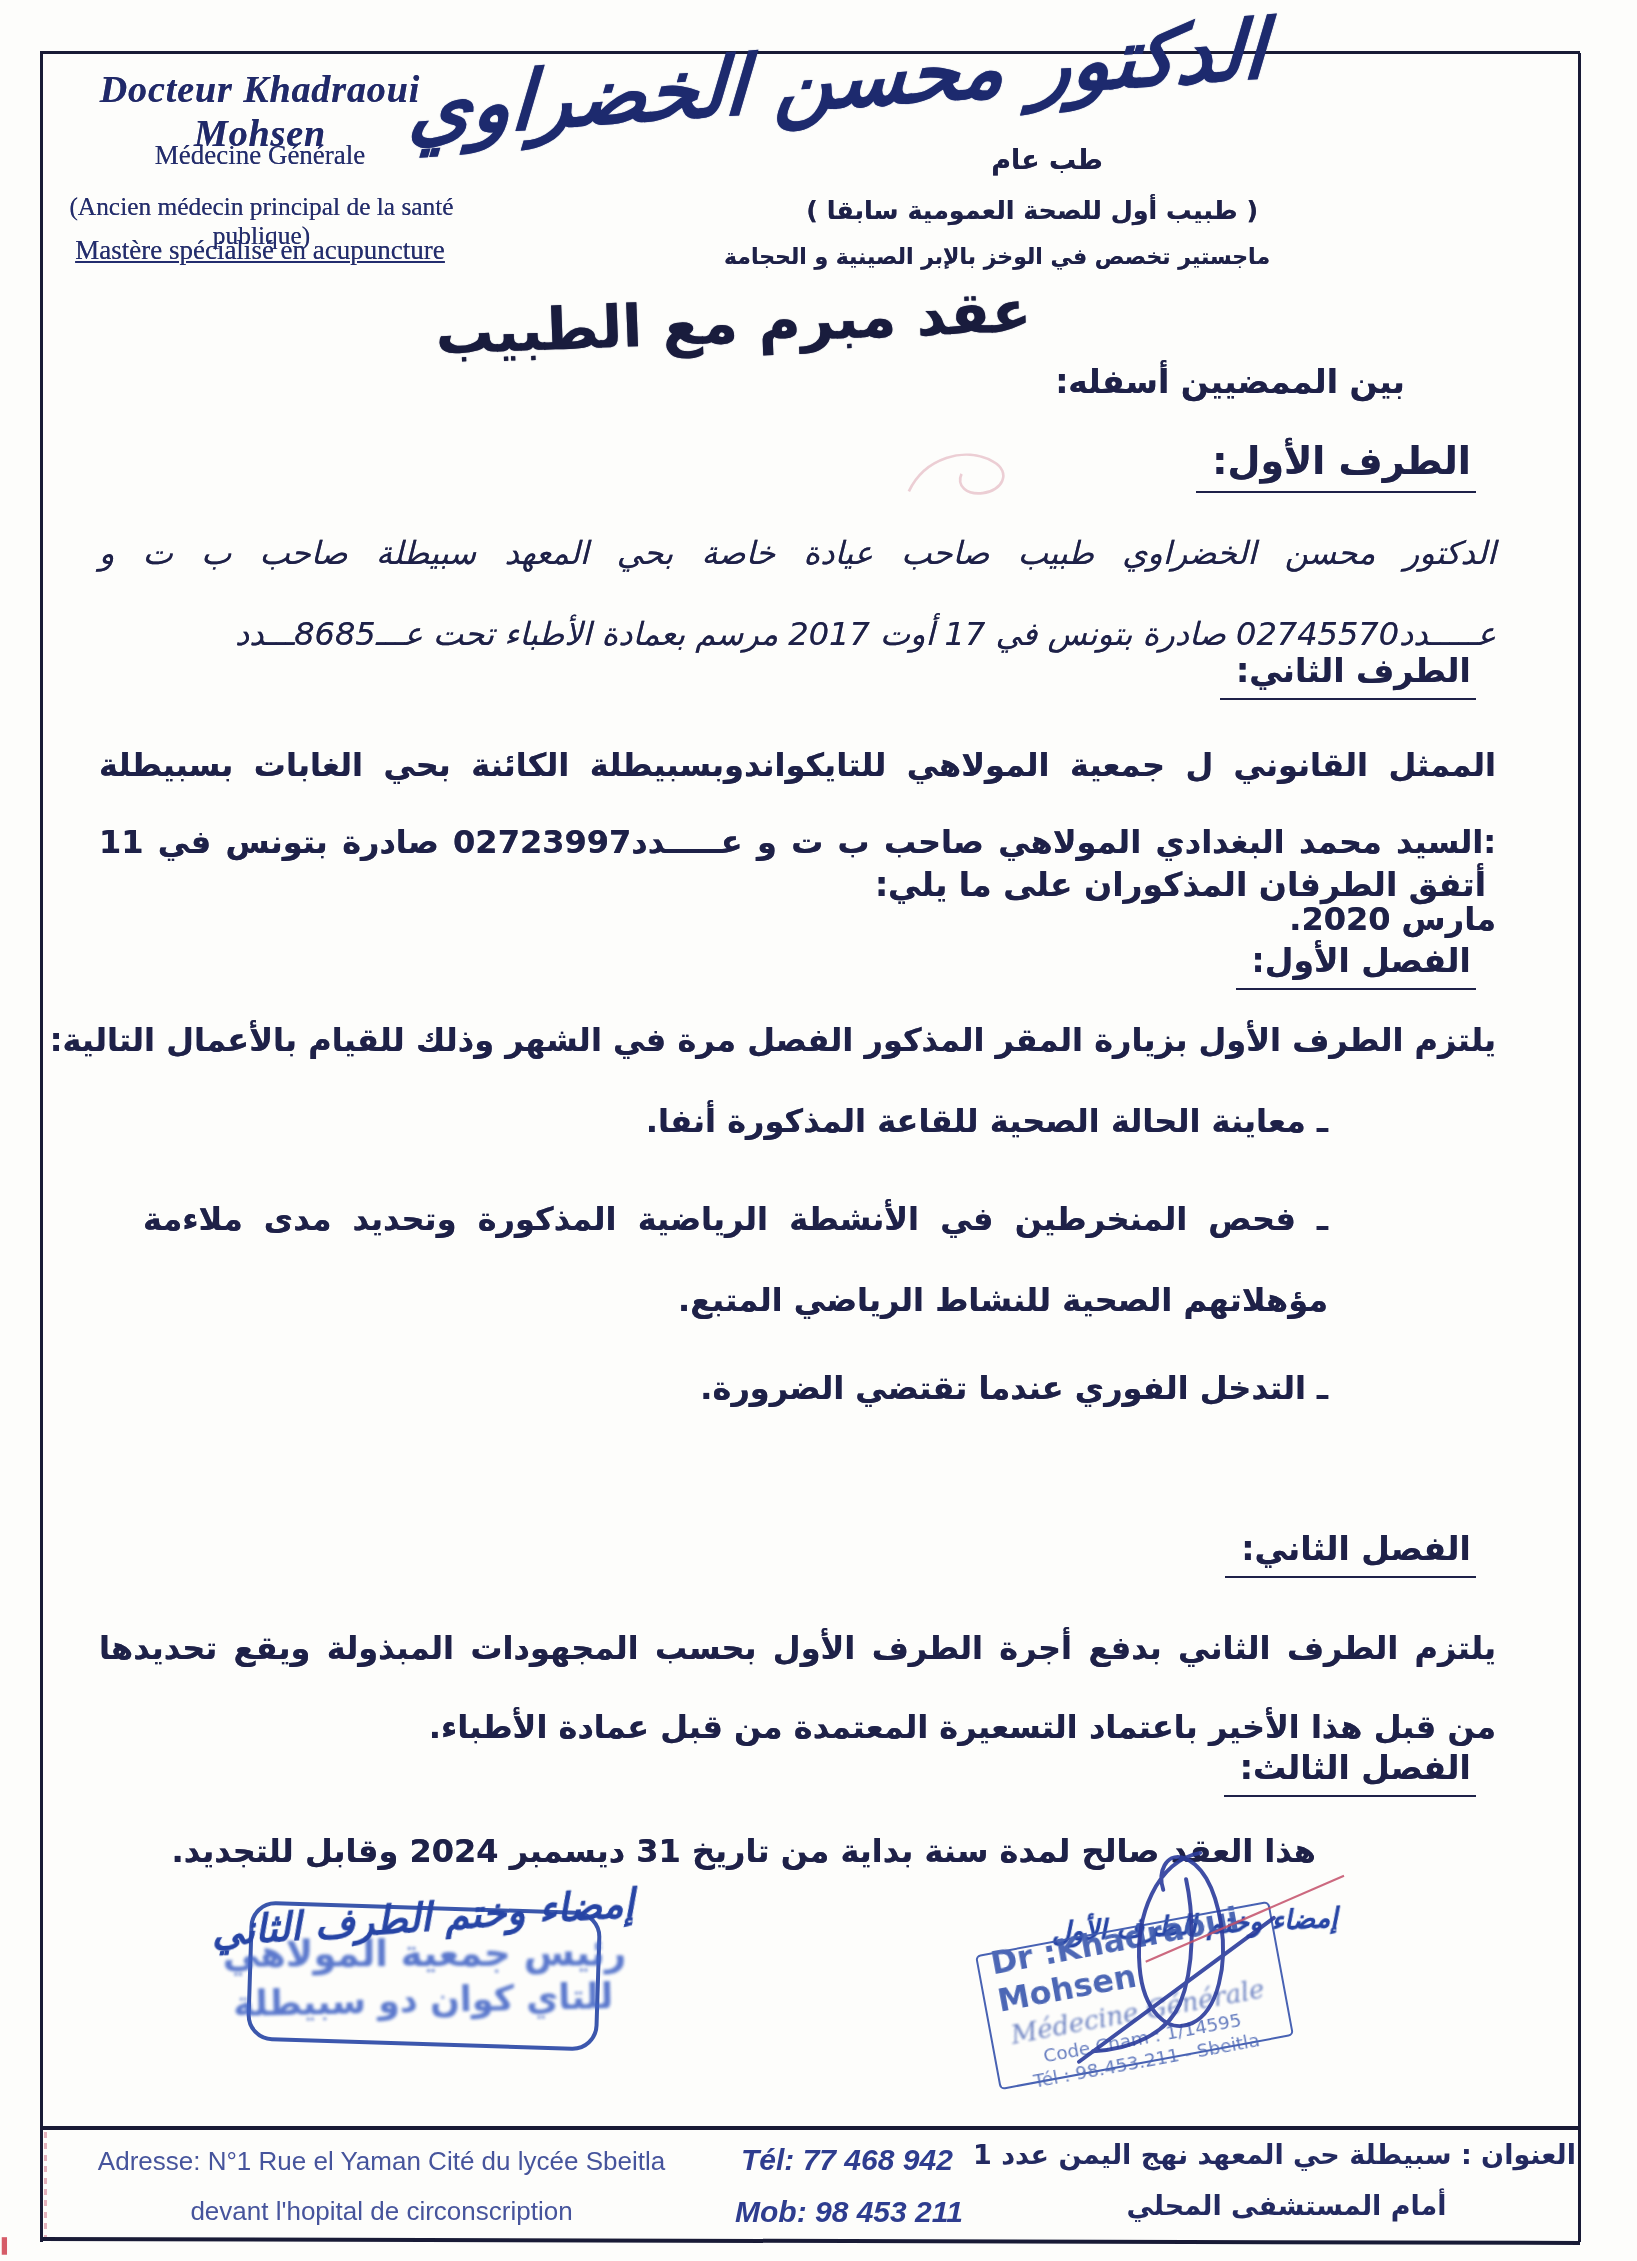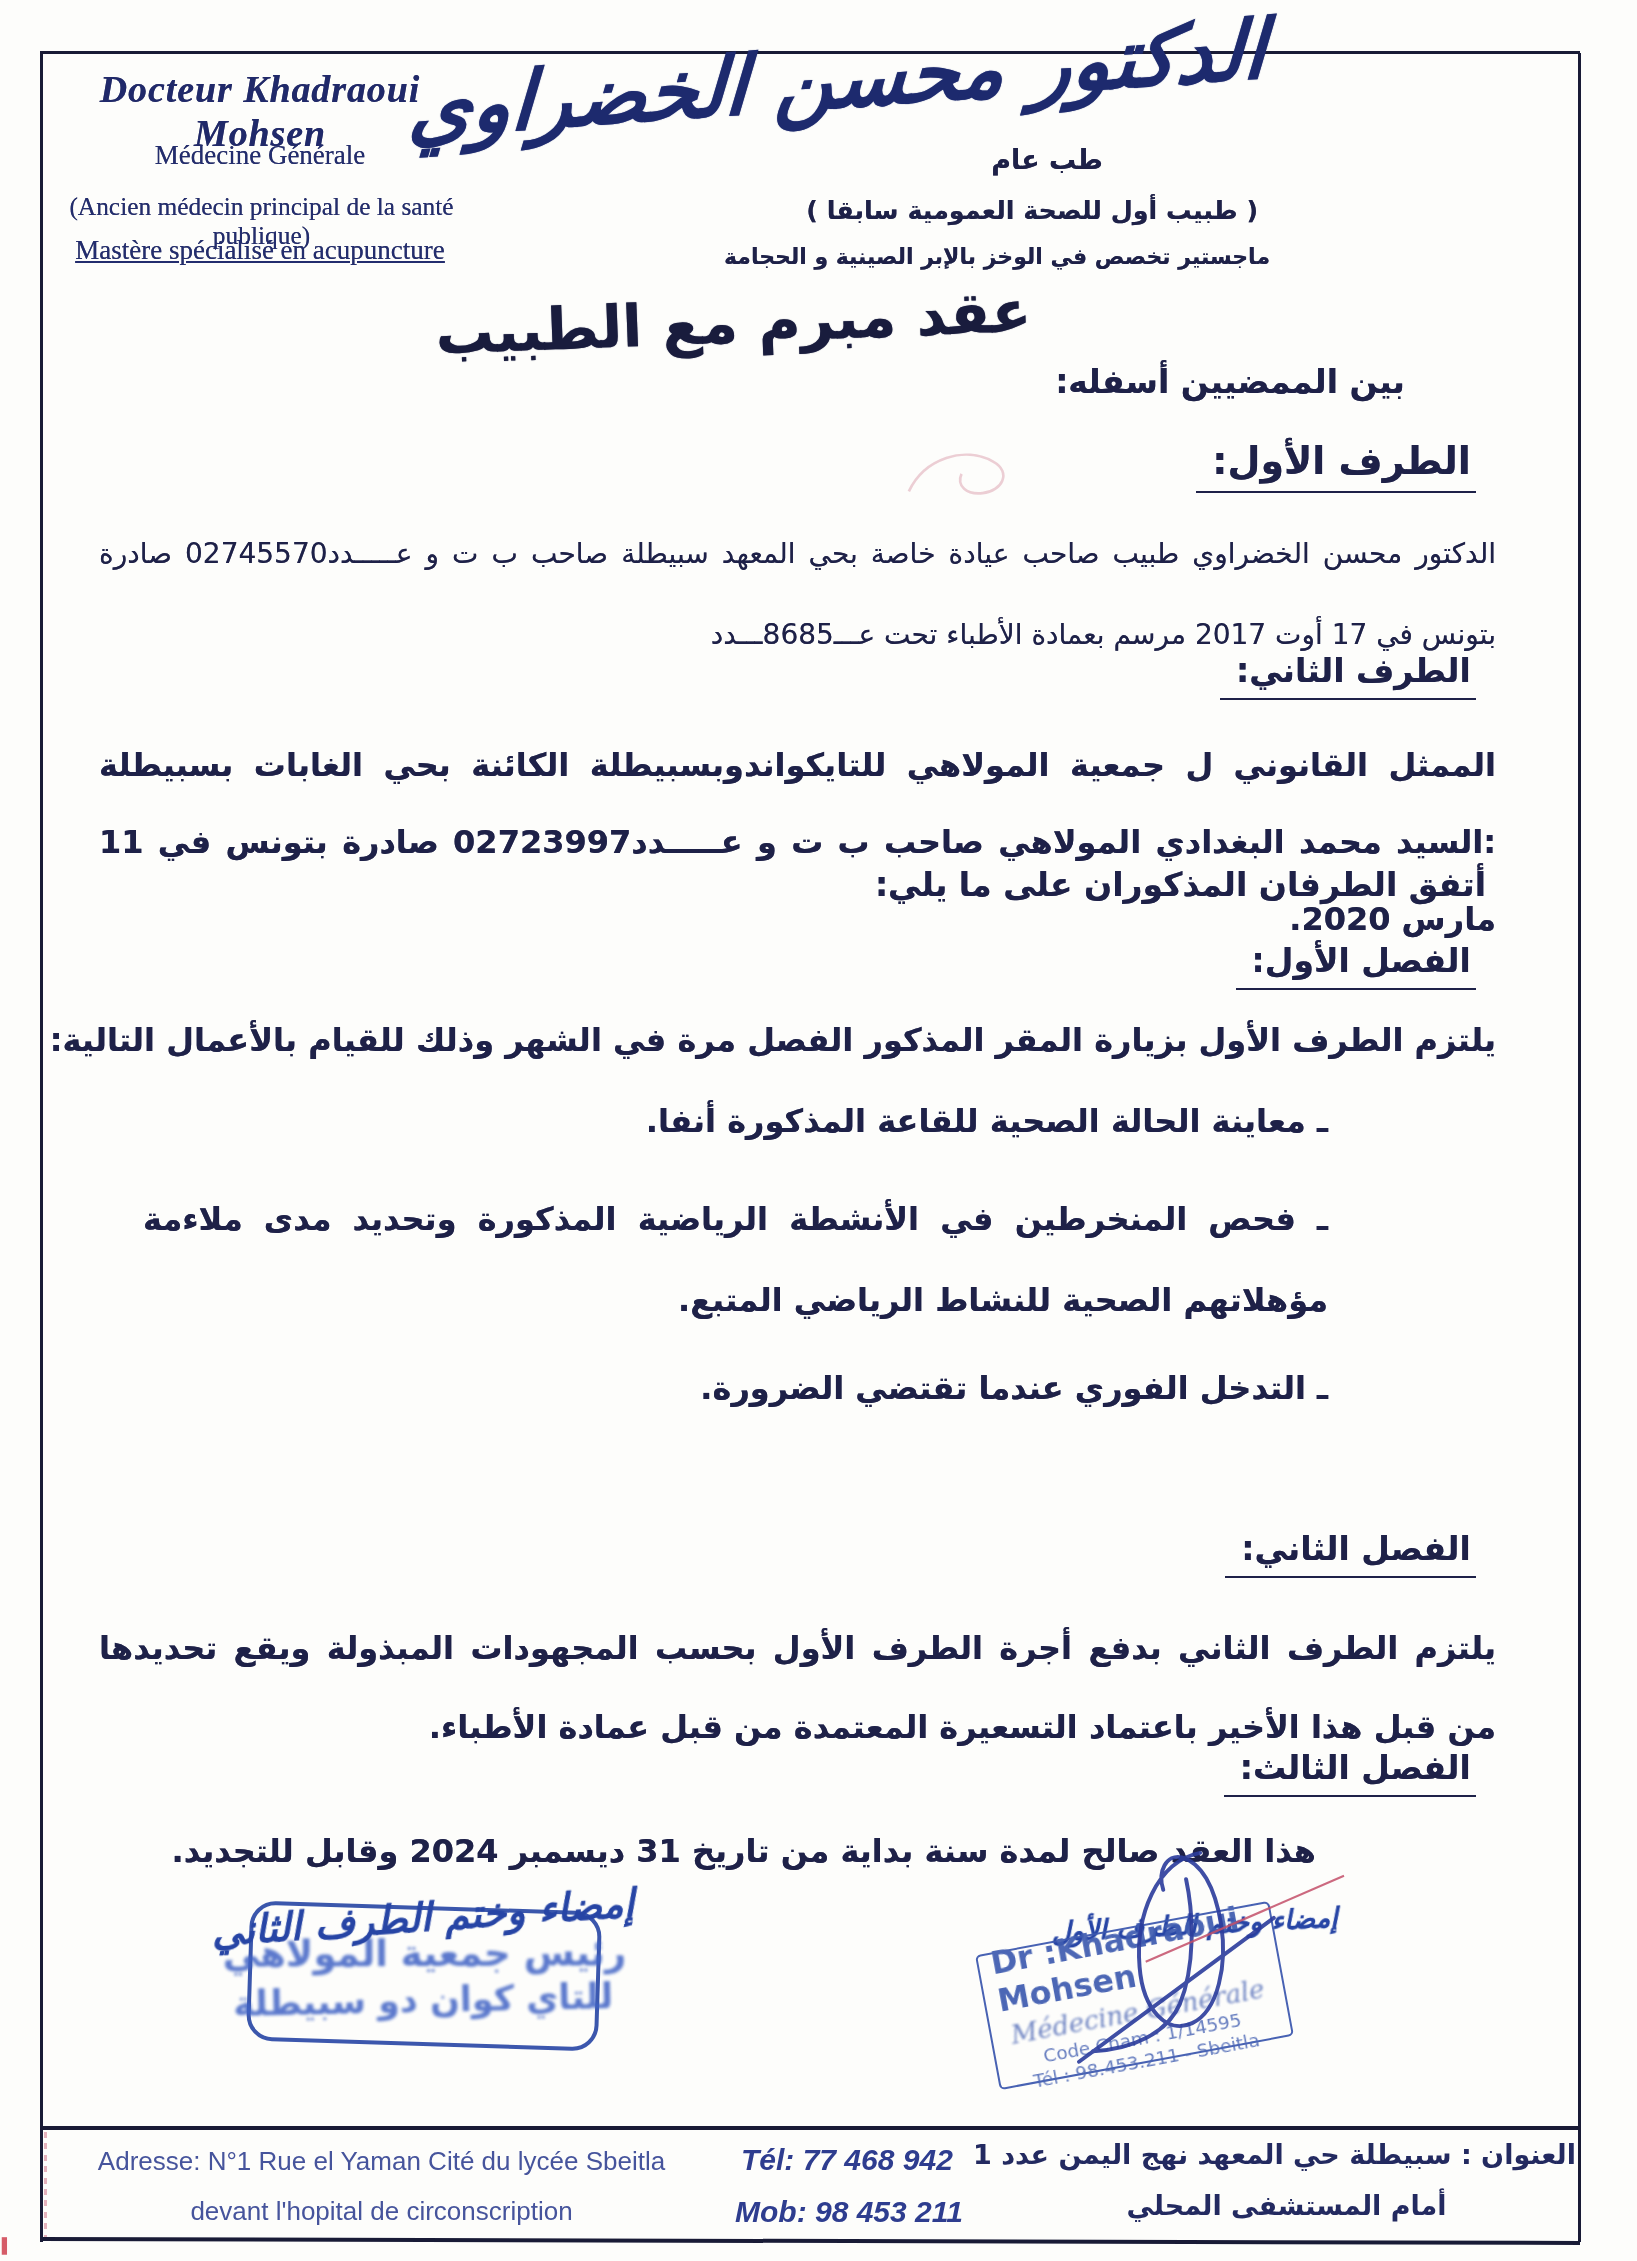--- a/index.html
+++ b/index.html
@@ -79,21 +79,21 @@
   <div class="abs ar b ink" style="right:534px;top:144px;font-size:27px;margin-left:24px;">طب عام</div>
   <div class="abs ar b ink" style="right:379px;top:195px;font-size:25.4px;white-space:nowrap;">( طبيب أول للصحة العمومية سابقا )</div>
   <div class="abs ar b ink" style="right:367px;top:244px;font-size:22px;white-space:nowrap;">ماجستير تخصص في الوخز بالإبر الصينية و الحجامة</div>
 
   <div class="abs ar title" style="left:443px;top:277px;width:588px;font-size:58px;text-align:center;white-space:nowrap;">عقد مبرم مع الطبيب</div>
 
   <div class="abs ar b ink" style="right:232px;top:362px;font-size:33px;">بين الممضيين أسفله:</div>
 
   <div class="abs ar b ink underl" style="right:161px;top:439px;font-size:38px;">الطرف الأول:</div>
 
-  <div class="abs ar ink" style="right:141px;top:513px;width:1397px;font-size:28px;line-height:81px;text-align:justify;">الدكتور محسن الخضراوي طبيب صاحب عيادة خاصة  بحي المعهد سبيطلة صاحب ب ت و عـــــدد02745570 صادرة بتونس في 17 أوت 2017 مرسم بعمادة الأطباء تحت عـــ8685ـــدد</div>
+  <div class="abs ar ink" style="right:141px;top:513px;width:1397px;font-size:32px;line-height:81px;text-align:justify;font-style:italic;">الدكتور محسن الخضراوي طبيب صاحب عيادة خاصة  بحي المعهد سبيطلة صاحب ب ت و عـــــدد02745570 صادرة بتونس في 17 أوت 2017 مرسم بعمادة الأطباء تحت عـــ8685ـــدد</div>
 
   <div class="abs ar b ink underl" style="right:161px;top:651px;font-size:33px;">الطرف الثاني:</div>
 
   <div class="abs ar b ink" style="right:141px;top:727px;width:1397px;font-size:32px;line-height:77px;text-align:justify;">الممثل القانوني ل جمعية المولاهي للتايكواندوبسبيطلة الكائنة بحي الغابات بسبيطلة :السيد محمد البغدادي المولاهي صاحب ب ت و عـــــدد02723997 صادرة بتونس في 11 مارس 2020.</div>
 
   <div class="abs ar b ink" style="right:151px;top:865px;font-size:33px;">أتفق الطرفان المذكوران على ما يلي:</div>
 
   <div class="abs ar b ink underl" style="right:161px;top:941px;font-size:33px;">الفصل الأول:</div>
 
   <div class="abs ar b ink" style="right:141px;top:1021px;font-size:32px;white-space:nowrap;">يلتزم الطرف الأول بزيارة المقر المذكور الفصل مرة في الشهر وذلك للقيام بالأعمال التالية:</div>

